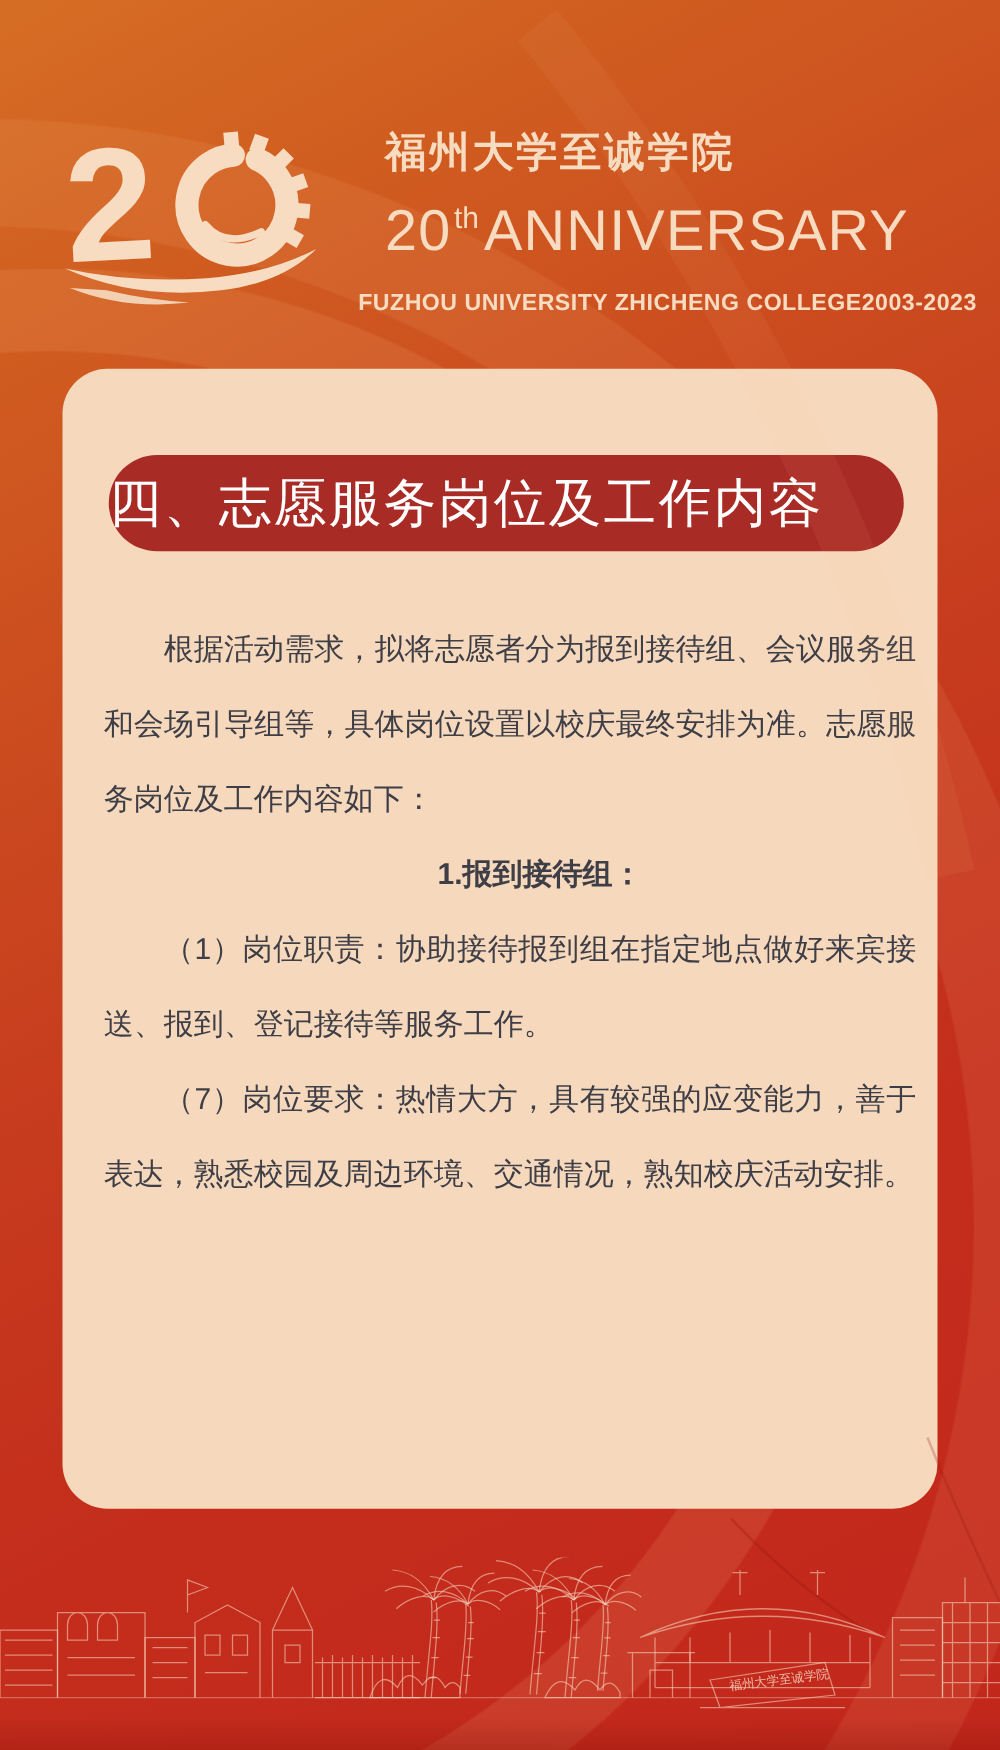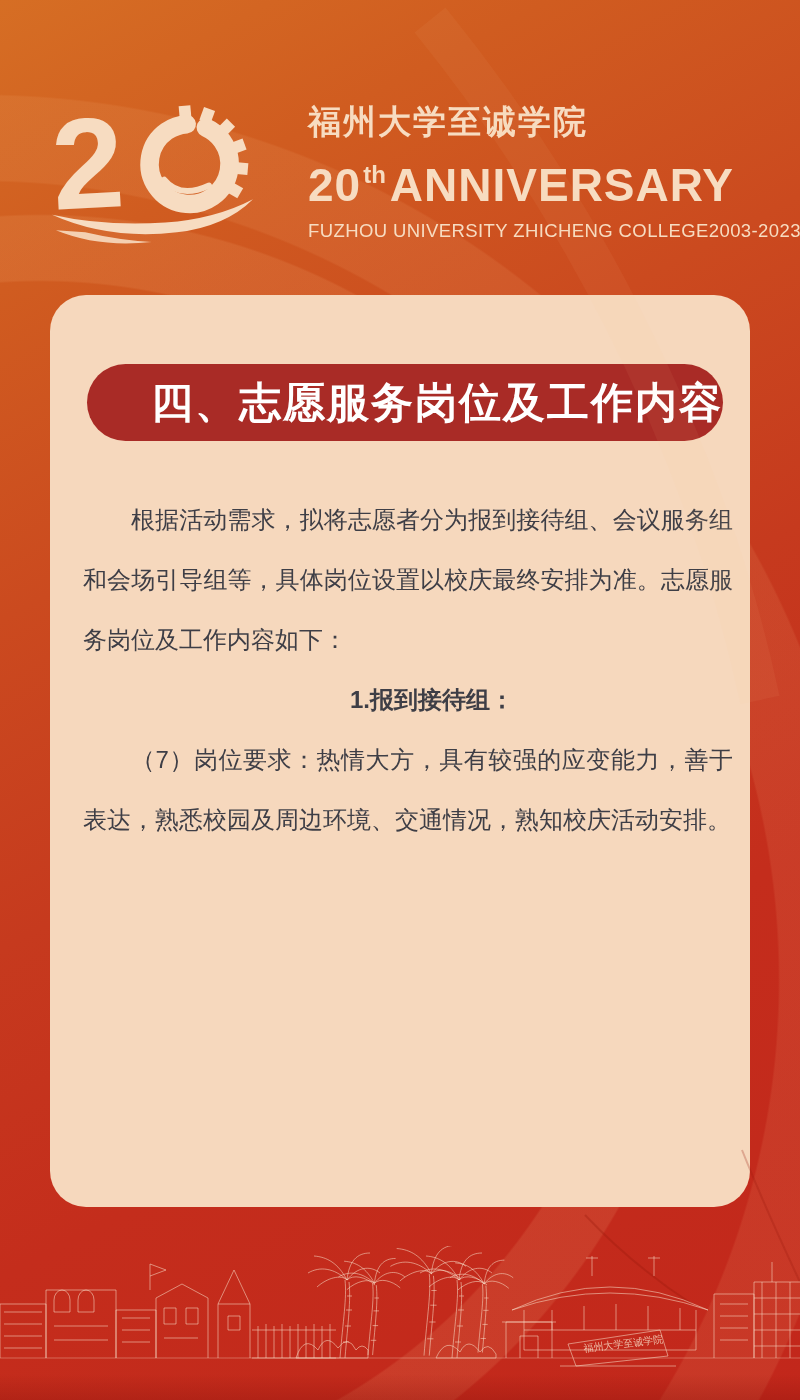--- a/index.html
+++ b/index.html
@@ -15,29 +15,29 @@
     content:"";position:absolute;left:0;bottom:0;width:100%;height:26px;
     background:linear-gradient(to bottom, rgba(120,10,5,0), rgba(130,15,8,.28));
     pointer-events:none;
   }
   
   .logo{position:absolute;left:50px;top:86px;width:205px;height:158px;}
   .header-text{position:absolute;left:308px;top:98px;width:452px;color:#f7dcc1;}
   .line-cn{display:flex;justify-content:space-between;align-items:baseline;font-size:33px;font-weight:700;line-height:48px;white-space:nowrap;}
   .line-cn .caligraphy{letter-spacing:2px;}
   .line-cn .founding{letter-spacing:1px;}
-  .line-en{font-size:46px;font-weight:700;line-height:54px;letter-spacing:1px;white-space:nowrap;margin-top:2px;}
+  .line-en{font-size:46px;font-weight:400;line-height:54px;letter-spacing:1px;white-space:nowrap;margin-top:2px;}
   .line-en sup{font-size:24px;vertical-align:18px;letter-spacing:0;margin:0 4px 0 2px;}
-  .line-sub{display:flex;justify-content:flex-start;font-size:18.5px;font-weight:400;letter-spacing:.4px;margin-top:8px;white-space:nowrap;}
+  .line-sub{display:flex;justify-content:center;font-size:18.5px;font-weight:700;letter-spacing:.4px;margin-top:20px;white-space:nowrap;}
   
   .card{position:absolute;left:50px;top:295px;width:700px;height:912px;background:#f6d8bd;border-radius:36px;}
   .card-title{
     position:absolute;left:37px;top:69px;width:636px;height:77px;border-radius:40px;
-    background:#a92b26;color:#ffffff;font-size:42px;font-weight:700;letter-spacing:2px;
-    display:flex;align-items:center;justify-content:flex-end;
+    background:#a92b26;color:#ffffff;font-size:42px;font-weight:400;letter-spacing:2px;
+    display:flex;align-items:center;justify-content:flex-start;
   }
   .card-body{
     position:absolute;left:33px;top:195px;width:650px;
     color:#3e3e46;font-size:24px;line-height:60px;text-align:justify;
   }
   .card-body p{margin:0;text-indent:2em;}
   .card-body p.group-heading{font-weight:700;text-align:center;}
   
   .swirl-lines{position:absolute;left:0;top:0;width:800px;height:1400px;pointer-events:none;}
   .skyline{position:absolute;left:0;bottom:22px;width:800px;height:132px;}
@@ -84,20 +84,21 @@
     </div>
   </div>
 
   <div class="card">
     <div class="card-title">
       <span>四、志愿服务岗位及工作内容</span>
     </div>
     <div class="card-body">
       <p>根据活动需求，拟将志愿者分为报到接待组、会议服务组和会场引导组等，具体岗位设置以校庆最终安排为准。志愿服务岗位及工作内容如下：</p>
       <p class="group-heading">1.报到接待组：</p>
+      <p>（1）岗位职责：协助接待报到组在指定地点做好来宾接送、报到、登记接待等服务工作。</p>
       <p>（7）岗位要求：热情大方，具有较强的应变能力，善于表达，熟悉校园及周边环境、交通情况，熟知校庆活动安排。</p>
     </div>
   </div>
 
   <svg class="swirl-lines" viewBox="0 0 800 1400" aria-hidden="true">
     <path d="M585,1215 C620,1252 652,1278 692,1304" fill="none" stroke="rgba(150,22,10,.30)" stroke-width="2"></path>
     <path d="M742,1150 C762,1200 784,1248 800,1282" fill="none" stroke="rgba(150,22,10,.25)" stroke-width="2"></path>
     <path d="M430,20 C560,180 700,420 760,700" fill="none" stroke="rgba(255,200,150,.06)" stroke-width="40"></path>
   </svg>
 

